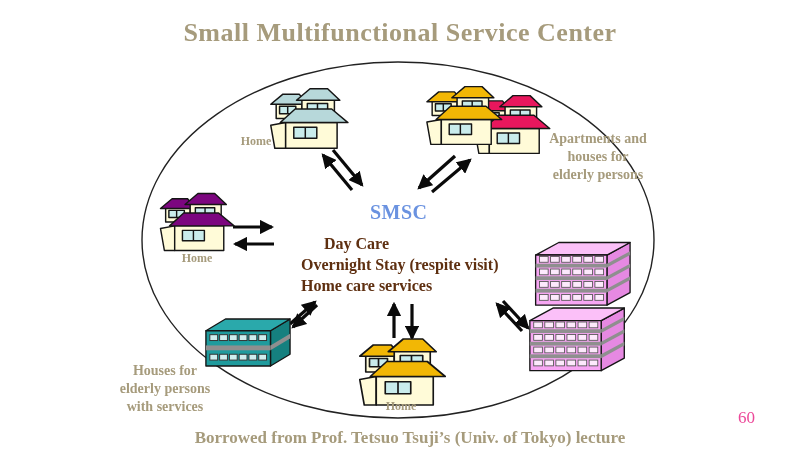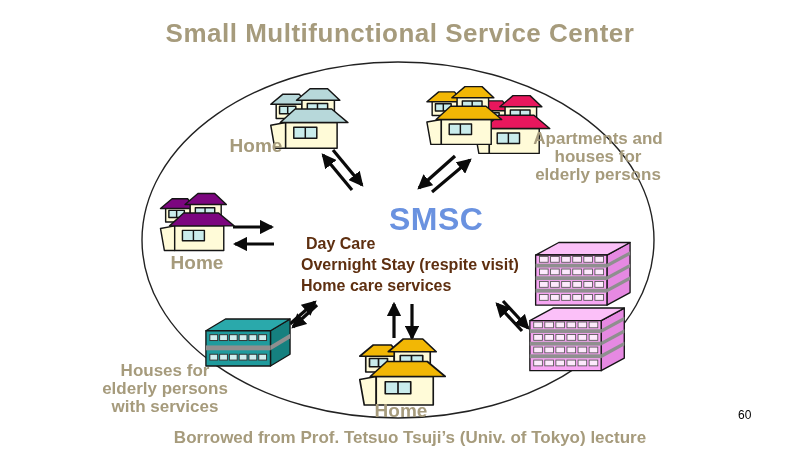--- a/index.html
+++ b/index.html
@@ -1,45 +1,45 @@
 <!DOCTYPE html>
 <html><head>
 <meta charset="utf-8">
 <style>
   html,body{margin:0;padding:0;background:#fff;}
   .slide{
     position:relative;width:800px;height:450px;background:#ffffff;overflow:hidden;
-    font-family:Liberation Sans, sans-serif;
+    font-family:Liberation Serif, serif;
   }
   .title{
     position:absolute;top:18px;left:0;width:100%;text-align:center;
     font-size:26px;font-weight:bold;color:var(--tan);letter-spacing:.5px;
   }
   .overlay{position:absolute;left:0;top:0;width:800px;height:450px;pointer-events:none;}
   .node{position:absolute;}
   .lbl{
     position:absolute;font-weight:bold;color:var(--tan);text-align:center;
     white-space:pre-line;transform:translateX(-50%);line-height:1.16;
   }
-  .lbl-home{font-size:19px;}
-  .lbl-multi{font-size:17px;line-height:18px;}
+  .lbl-home{font-size:12px;}
+  .lbl-multi{font-size:14px;line-height:18px;}
   .smsc{
-    position:absolute;left:389px;top:201px;font-size:32px;font-weight:bold;
+    position:absolute;left:370px;top:201px;font-size:20px;font-weight:bold;
     color:var(--blue);letter-spacing:.5px;
   }
   .services{
     position:absolute;left:301px;top:233px;font-size:16px;font-weight:bold;
     color:var(--brown);line-height:21px;white-space:nowrap;
   }
-  .services .svc-line:first-child{margin-left:5px;}
+  .services .svc-line:first-child{margin-left:23px;}
   .caption{
     position:absolute;left:410px;top:428px;transform:translateX(-50%);
     font-size:17px;font-weight:bold;color:var(--tan);white-space:nowrap;text-align:right;
   }
-  .pagenum{position:absolute;left:738px;top:408px;font-size:12px;color:#000000;}
+  .pagenum{position:absolute;left:738px;top:408px;font-size:17px;color:#ec4899;}
   svg{display:block;}
 </style>
 </head>
 <body>
 
 <svg width="0" height="0" style="position:absolute">
   <defs>
     <symbol id="houseShape" viewBox="0 0 130 96">
       <g stroke="#151515" stroke-width="2.2" stroke-linejoin="round">
 

